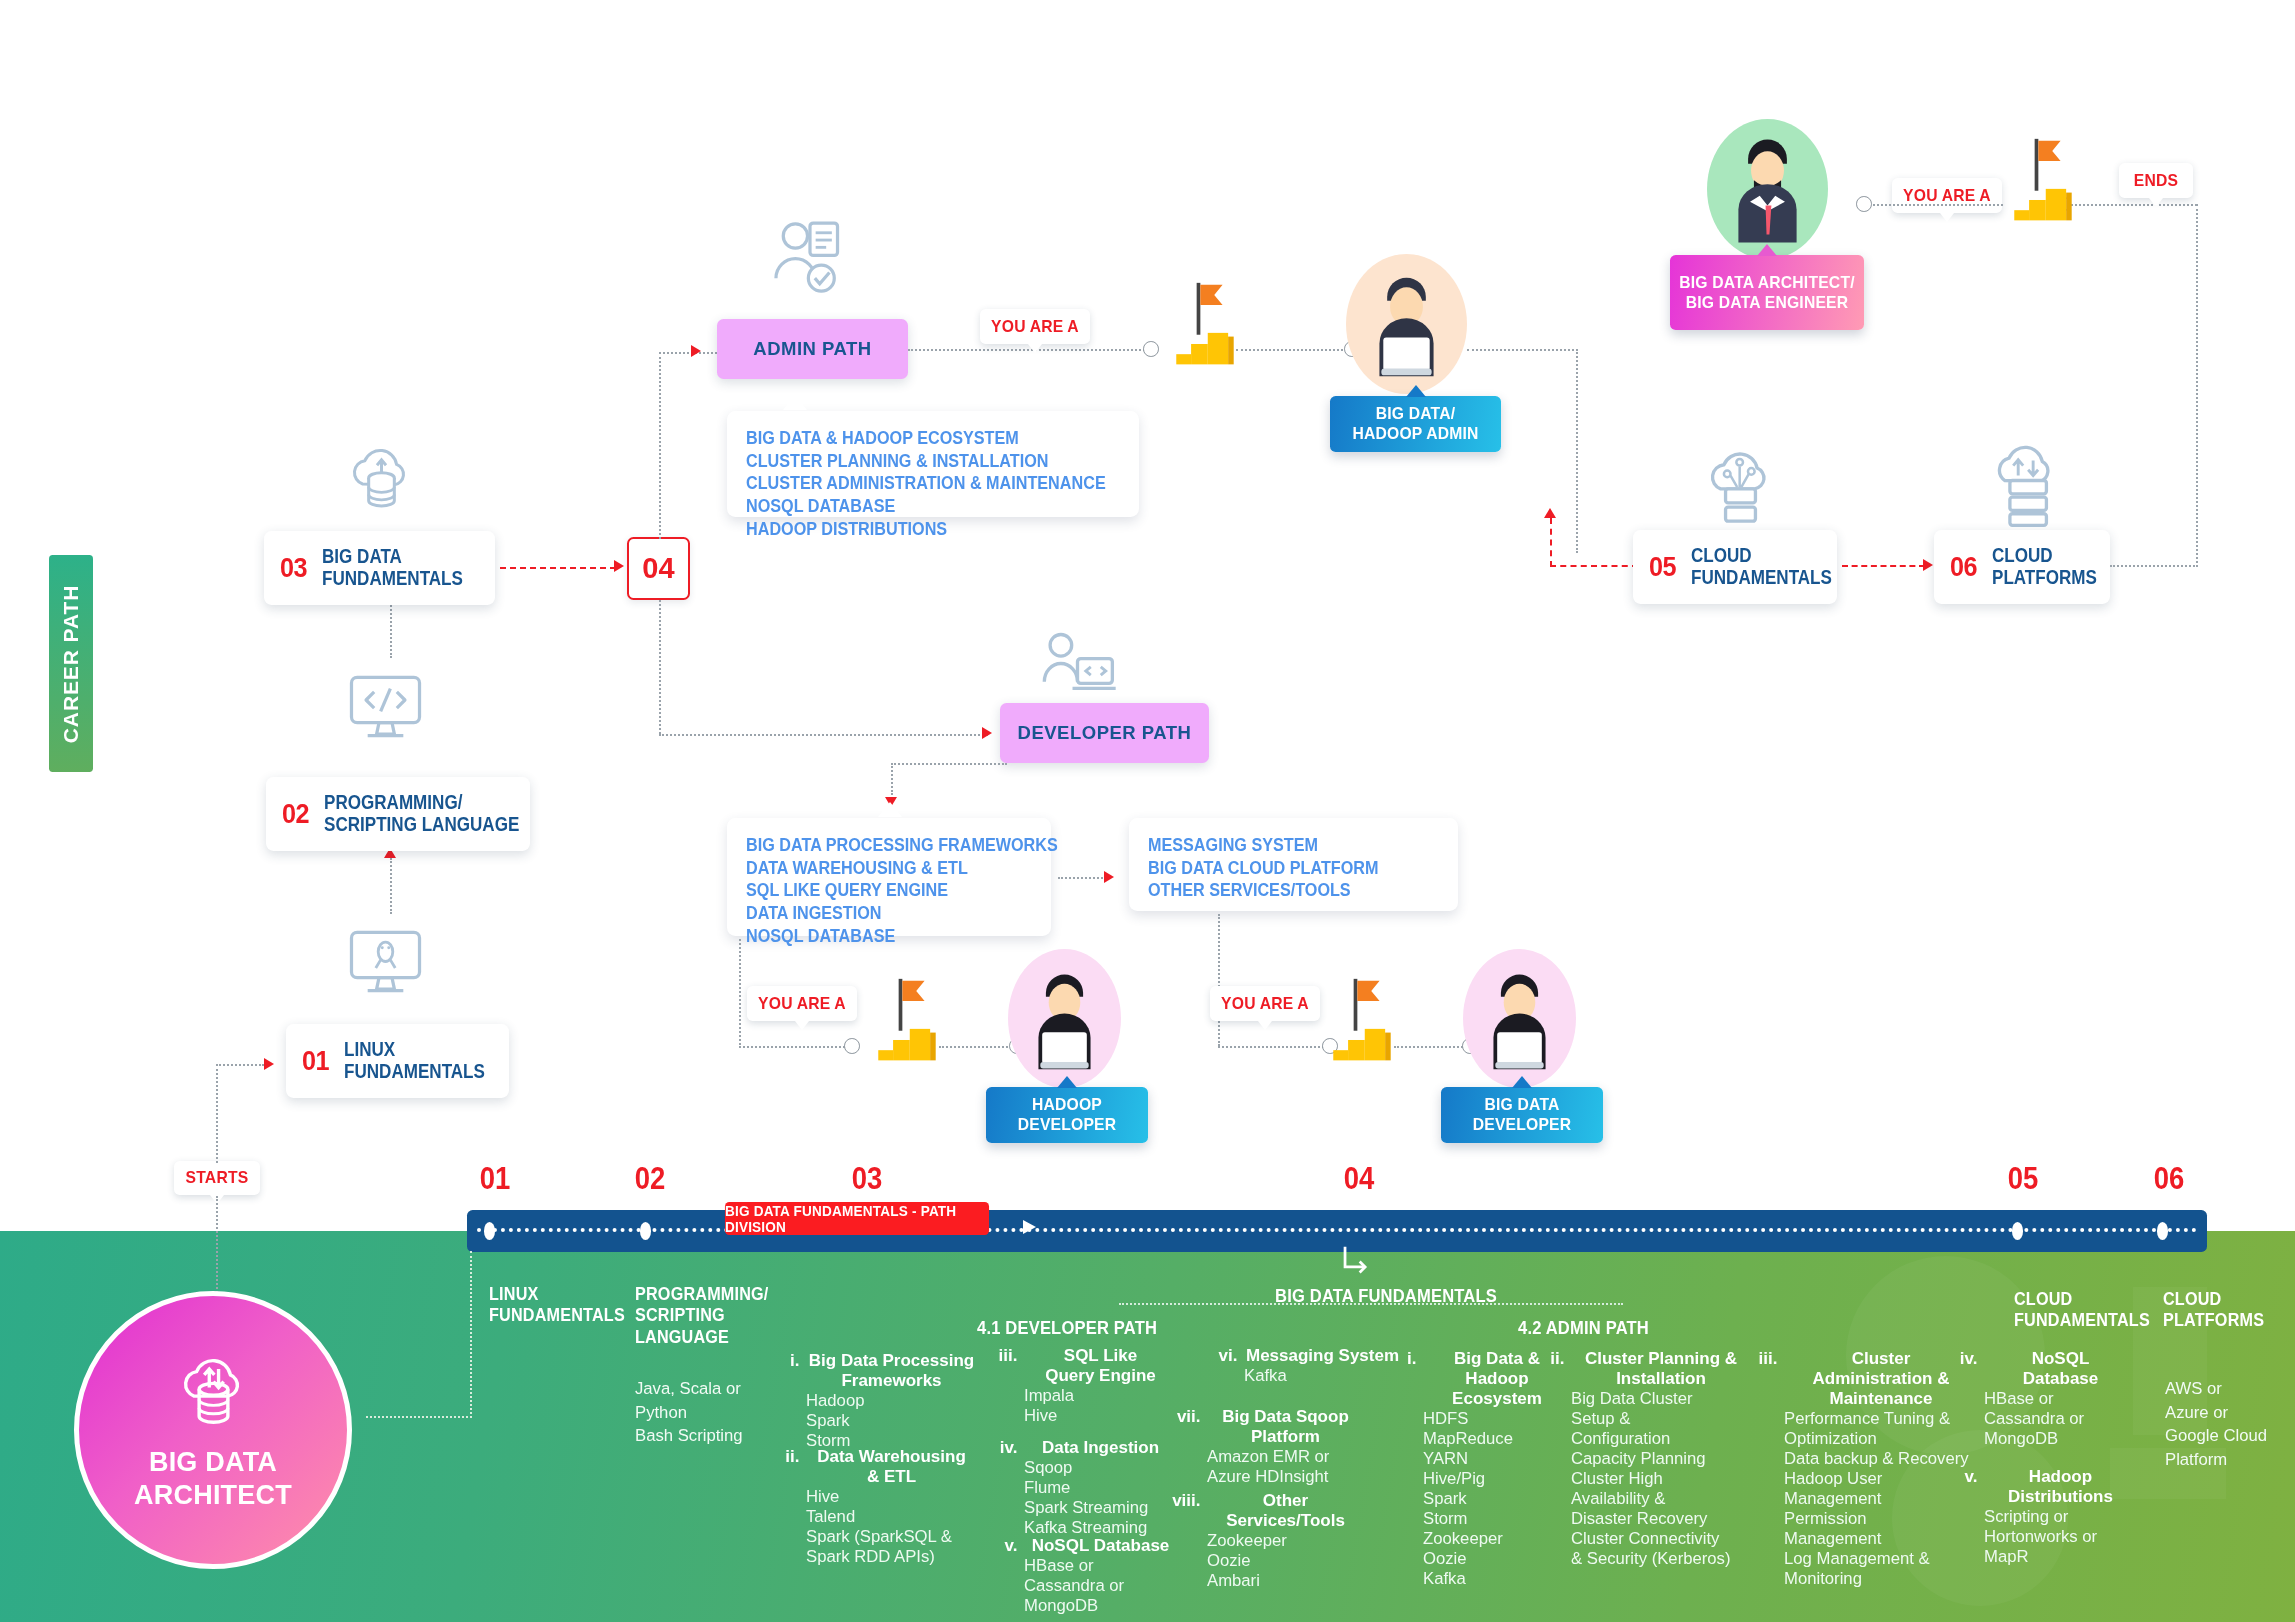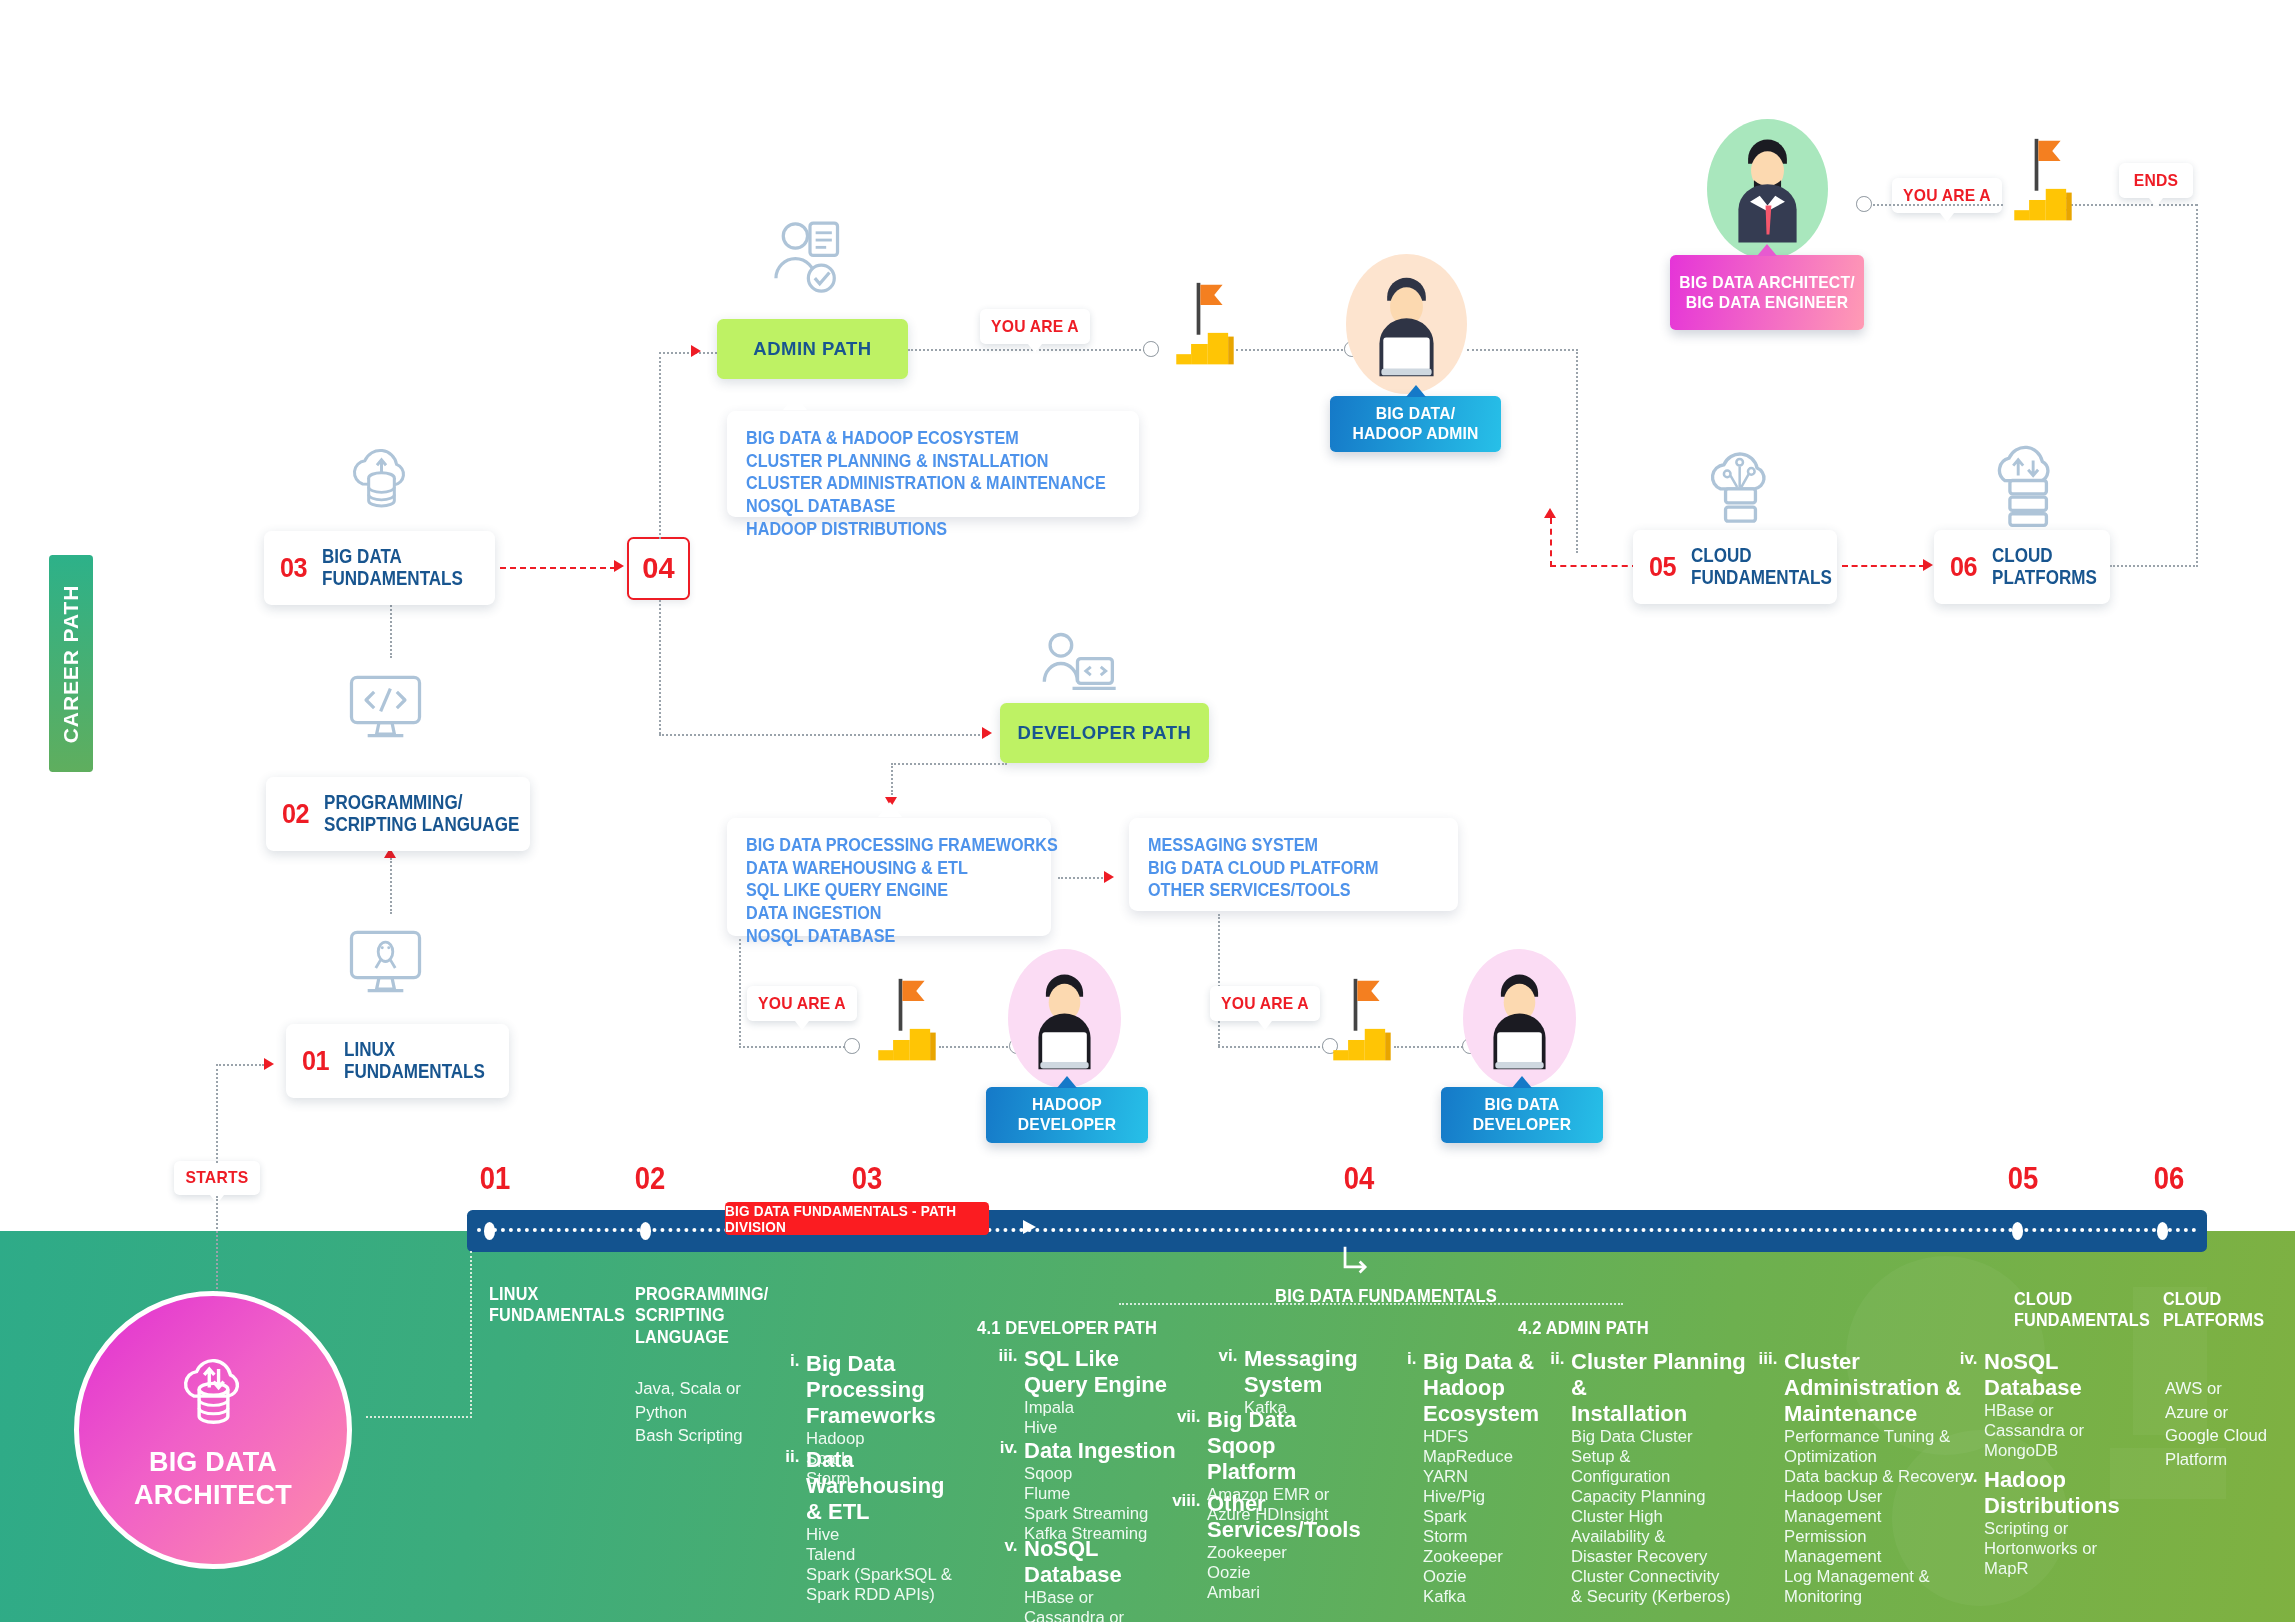--- a/index.html
+++ b/index.html
@@ -83,21 +83,21 @@
   #stage-04 {
     position:absolute; left:627px; top:537px; width:63px; height:63px;
     border:2.3px solid #ee1c25; border-radius:6.5px; background:#fff;
     display:flex; align-items:center; justify-content:center;
     color:#ee1c25; font-weight:bold; font-size:29px;
     box-shadow:0 2.8px 7.4px rgba(40,60,90,0.10);
   }
 
   
   .path-pill {
-    position:absolute; background:#bef264; border-radius:6.5px;
+    position:absolute; background:#f0abfc; border-radius:6.5px;
     box-shadow:0 3.7px 10.2px rgba(40,60,90,0.16);
     display:flex; align-items:center; justify-content:center;
     color:#18558f; font-weight:bold; font-size:18.5px; letter-spacing:0.5px;
   }
 
   
   .skill-box {
     position:absolute; background:#fff; border-radius:8.3px;
     box-shadow:0 4.6px 12px rgba(40,60,90,0.14);
     padding:15.7px 18.5px;
@@ -251,22 +251,23 @@
   }
   .item {
     position:absolute; width:217px;
   }
   .item .rn {
     position:absolute; right:100%; top:0; margin-right:6.5px;
     color:#fff; font-weight:bold; font-size:17px; text-align:right;
     white-space:nowrap;
   }
   .item .ti {
-    color:#fff; font-weight:bold; font-size:22px; line-height:1.18;
+    color:#fff; font-weight:bold; font-size:17px; line-height:1.18;
     white-space:pre-line;
+    text-align:center;
   }
   .item .bl {
     color:#eefaf1; font-size:16.7px; line-height:1.20; white-space:pre-line;
   }
 
   
   .mini-icon { position:absolute; }
 </style>
 </head>
 <body>

